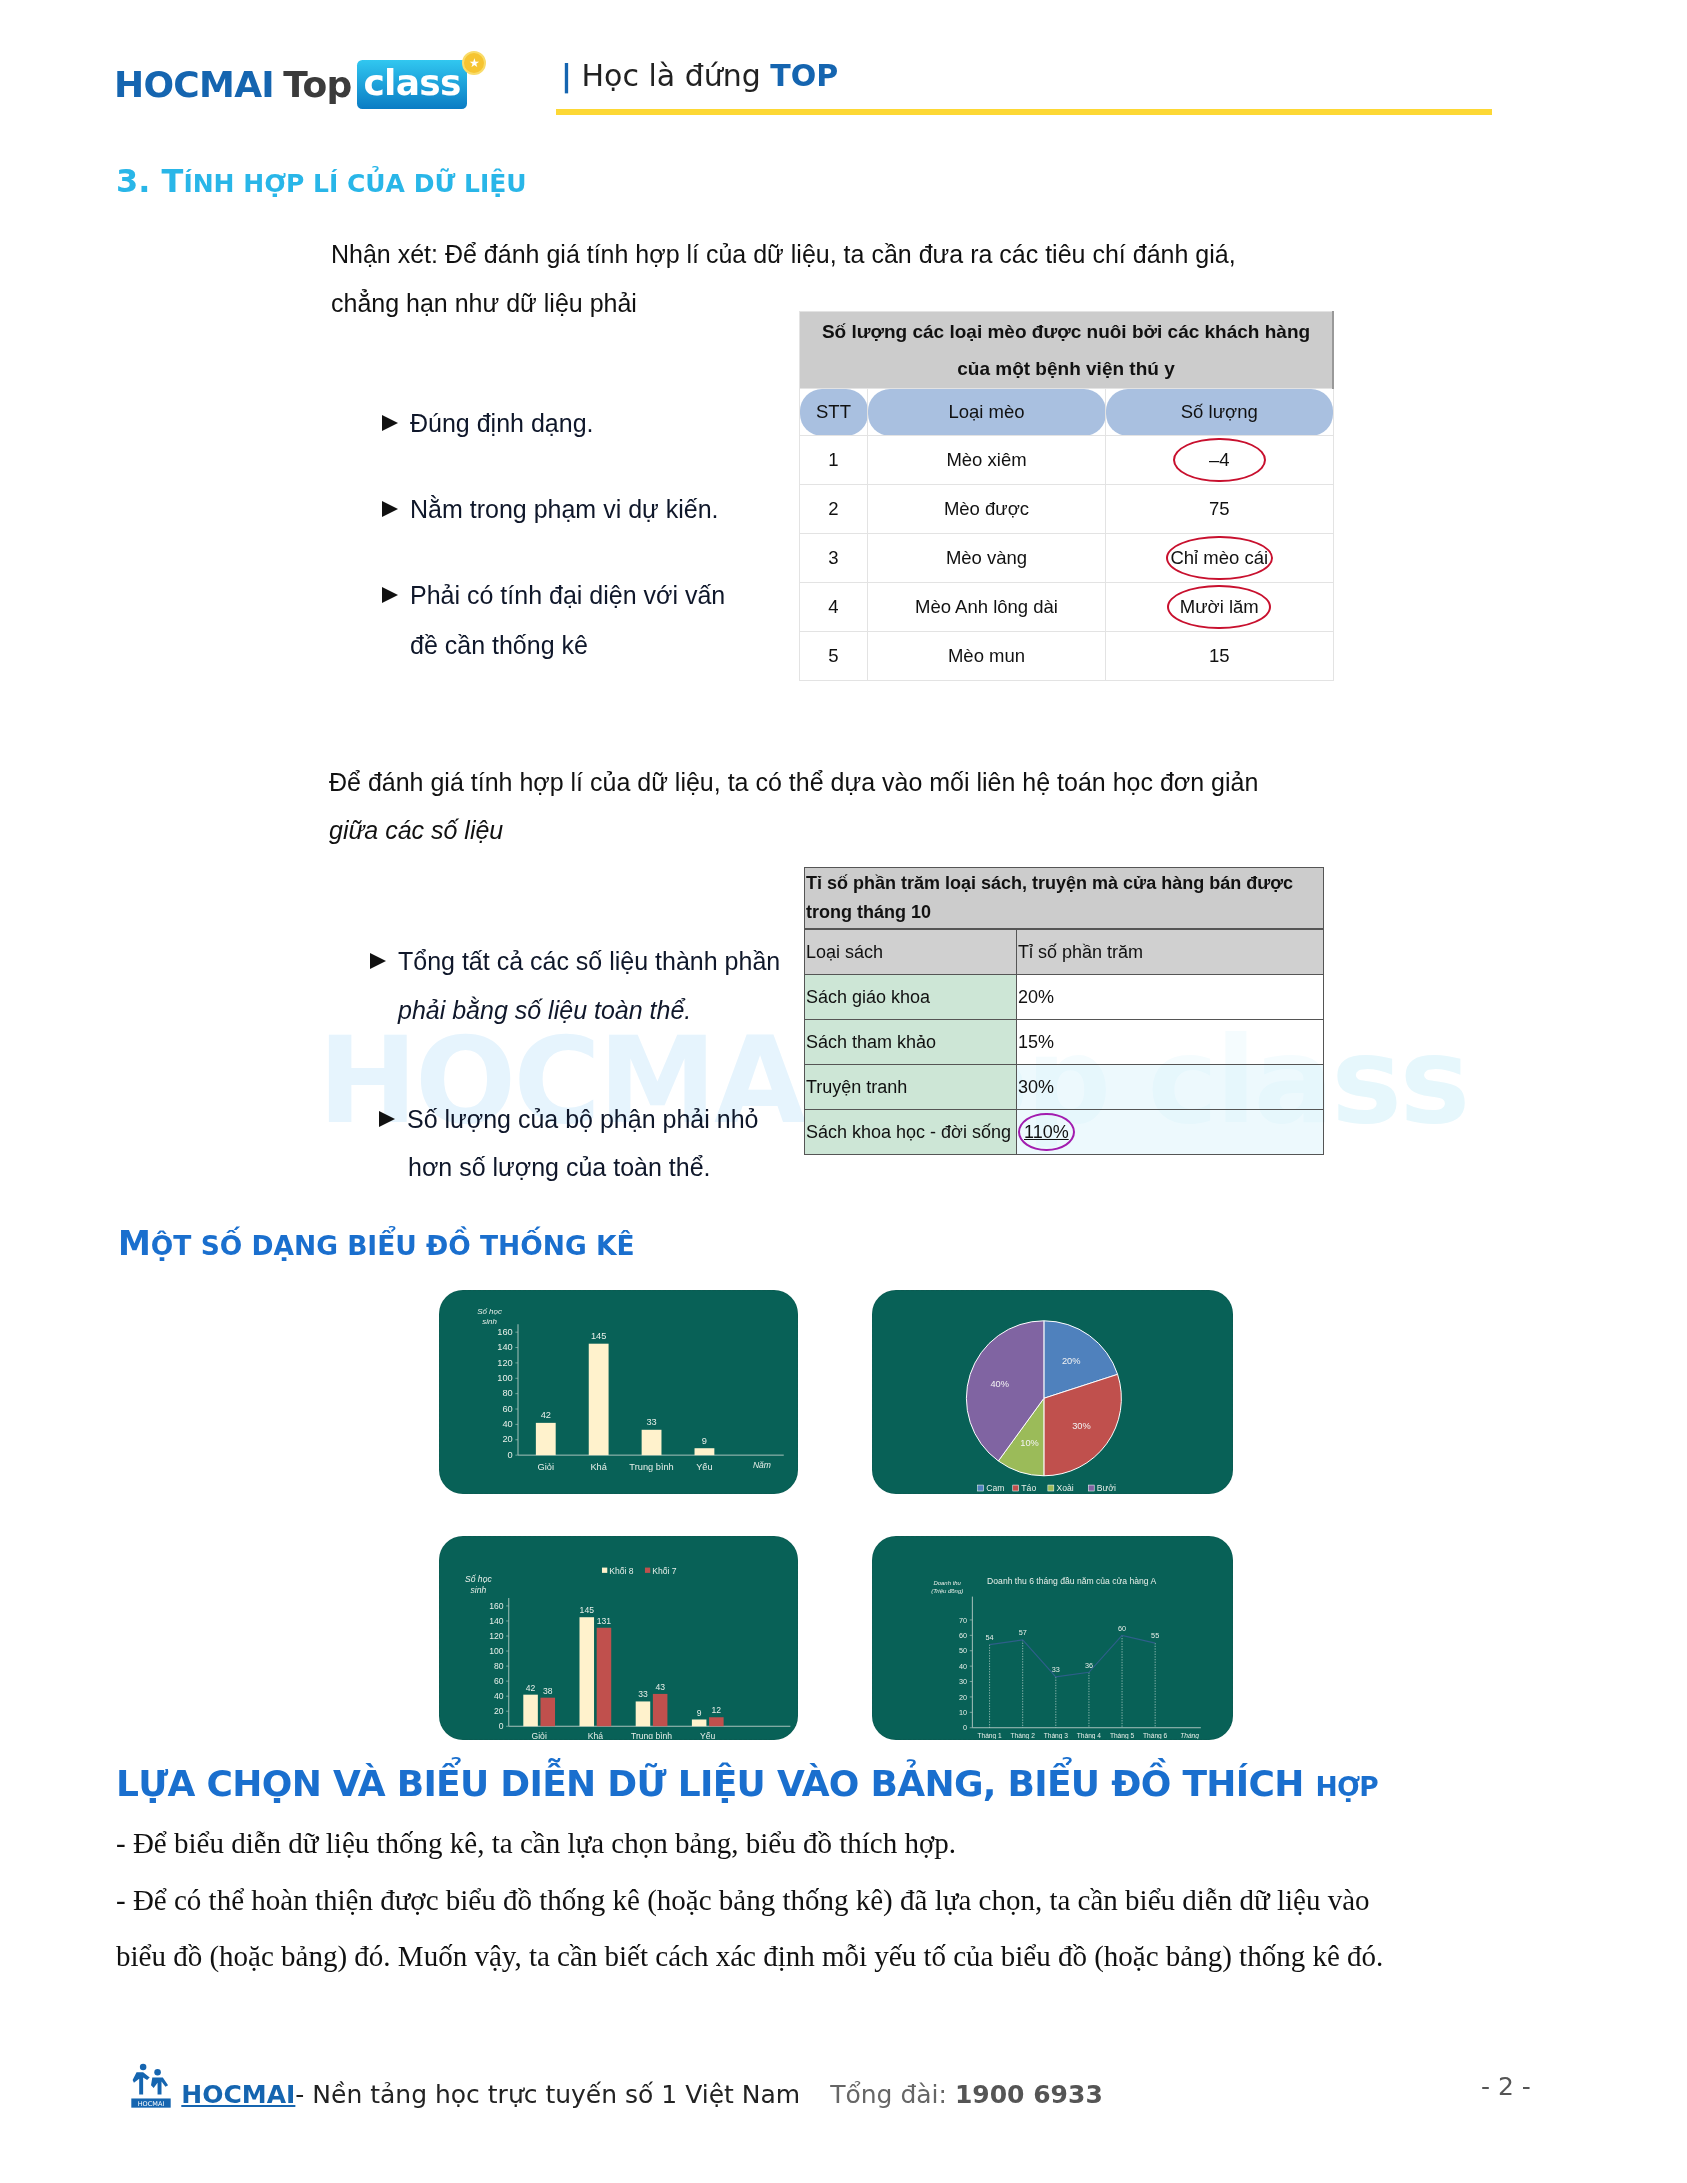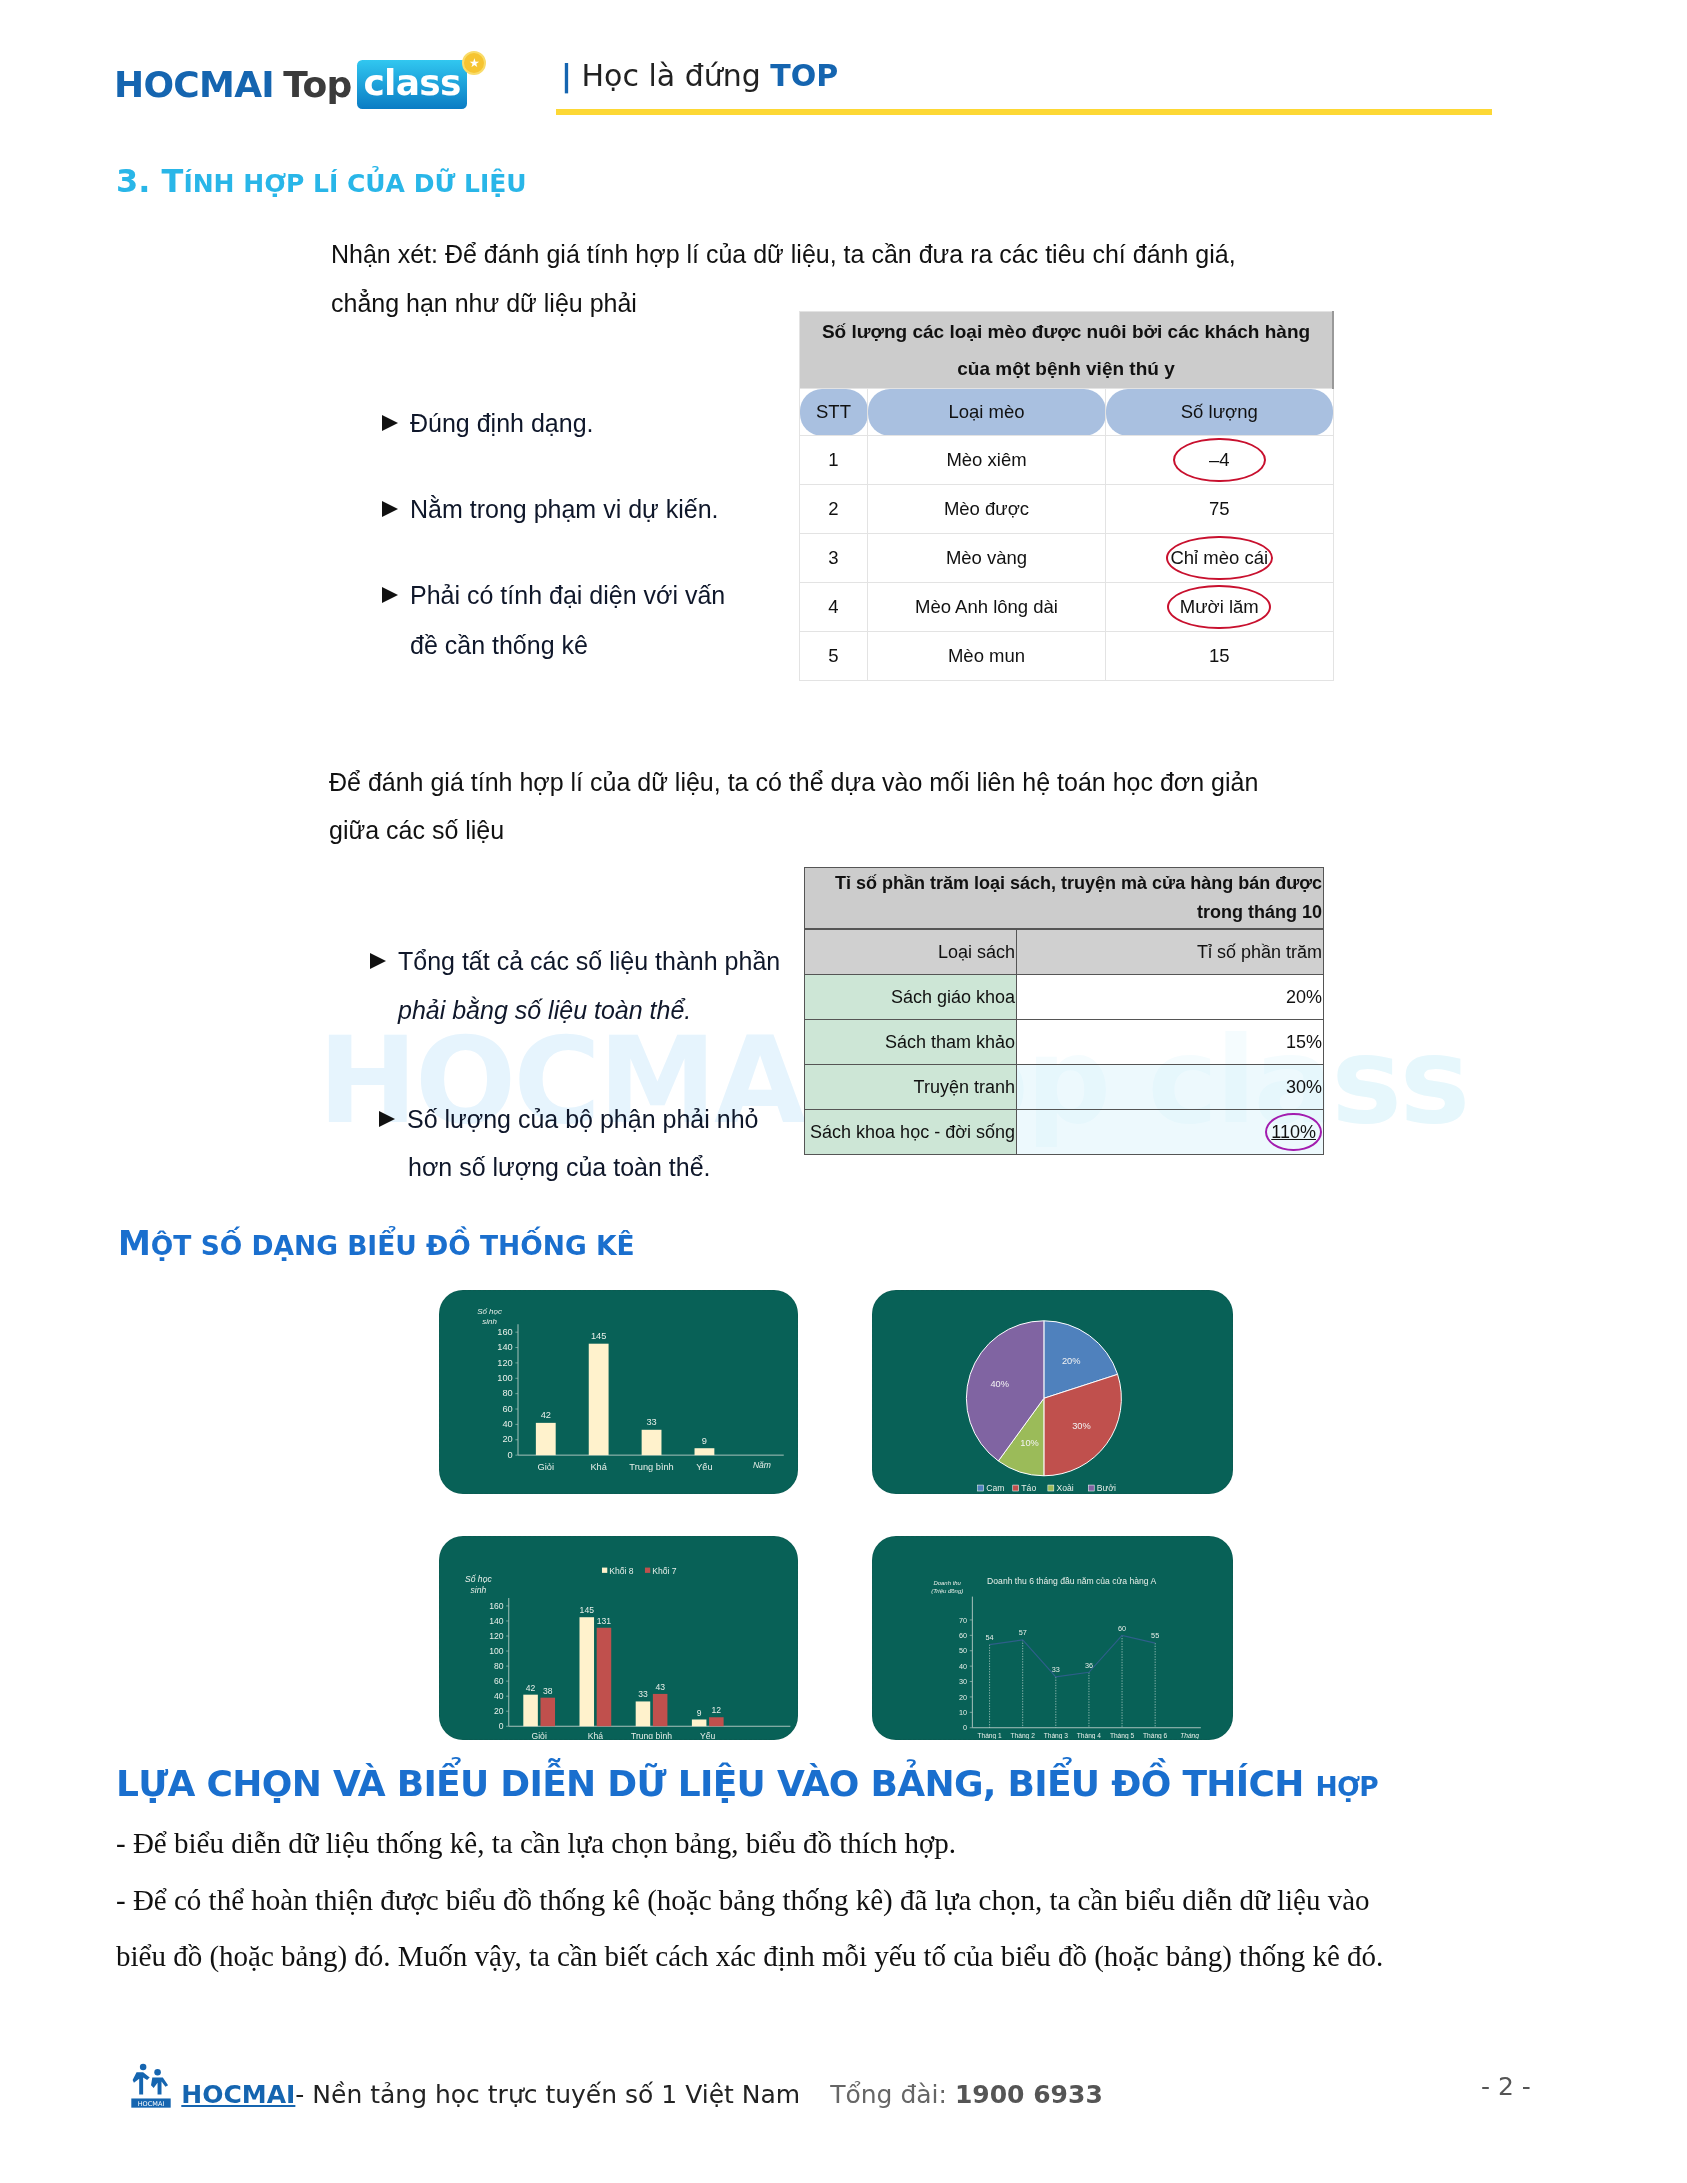--- a/index.html
+++ b/index.html
@@ -24,21 +24,21 @@
   .bullet .arr{display:inline-block;width:0;height:0;border-top:8.6px solid transparent;border-bottom:8.6px solid transparent;border-left:16px solid #111;margin-right:12px;vertical-align:middle;position:relative;top:-2px;}
   
   table{border-collapse:collapse;font-family:"Liberation Sans",sans-serif;}
   .t1{left:799px;top:311px;width:535px;}
   .t1 td{border:0.7px solid #e3e3e3;text-align:center;font-size:18.5px;height:46px;color:#111;}
   .t1 .cap{background:#cccccc;font-weight:bold;font-size:19px;height:74px;line-height:37px;border-right:2px solid #999;}
   .t1 .hd td{background:#a9c0e0;height:44px;border-radius:22px;}
   .oval{display:inline-block;border:2px solid #c8102e;border-radius:50%;padding:9.3px 16px;}
   
   .t2{left:804px;top:867px;width:520px;}
-  .t2 td{border:1.3px solid #555;text-align:right;font-size:18px;height:42px;color:#111;}
+  .t2 td{border:1.3px solid #555;text-align:left;font-size:18px;height:42px;color:#111;}
   .t2 .cap{background:#cccccc;font-weight:bold;font-size:18px;height:58px;line-height:29px;border-bottom:2px solid #555;}
   .t2 .hd td{background:#d0d0d0;height:42px;}
   .t2 .lc{background:#cde6d6;width:209px;}
   .oval2{display:inline-block;border:2px solid #a21caf;border-radius:50%;padding:6.6px 4px;text-decoration:underline;}
   
   .wm{left:318px;top:1012px;font-family:"DejaVu Sans",sans-serif;font-weight:bold;font-size:119px;color:#e6f4fd;letter-spacing:-2.6px;z-index:0;}
   .wm .c2{color:#e6f7fc;}
   .z1{z-index:1;}
   
   .card{background:#086157;border-radius:24px;border:1.3px dashed #0b5a51;}
@@ -115,21 +115,21 @@
       </tr>
   <tr>
         <td>5</td>
         <td>Mèo mun</td>
         <td>15</td>
       </tr>
 </tbody>
   </table>
 
 <div class="abs txt z1" style="left:329px;top:767px;">Để đánh giá tính hợp lí của dữ liệu, ta có thể dựa vào mối liên hệ toán học đơn giản</div>
-<div class="abs txt z1" style="left:329px;top:815px;">giữa các số liệu</div>
+<div class="abs txt z1" style="left:329px;top:815px;font-style:italic;">giữa các số liệu</div>
 
 <div class="abs bullet z1" style="left:322px;top:947px;"><span class="arr"></span><span>Tổng tất cả các số liệu thành phần</span></div>
 <div class="abs bullet z1" style="left:350px;top:996px;font-style:italic;">phải bằng số liệu toàn thể.</div>
 <div class="abs bullet z1" style="left:331px;top:1105px;"><span class="arr"></span><span>Số lượng của bộ phận phải nhỏ</span></div>
 <div class="abs bullet z1" style="left:360px;top:1153px;">hơn số lượng của toàn thể.</div>
 
 <table class="abs t2 z1">
   <tbody>
       <tr>
         <td colspan="2" class="cap"><span>Tỉ số phần trăm loại sách, truyện mà cửa hàng bán được</span><br><span>trong tháng 10</span></td>

